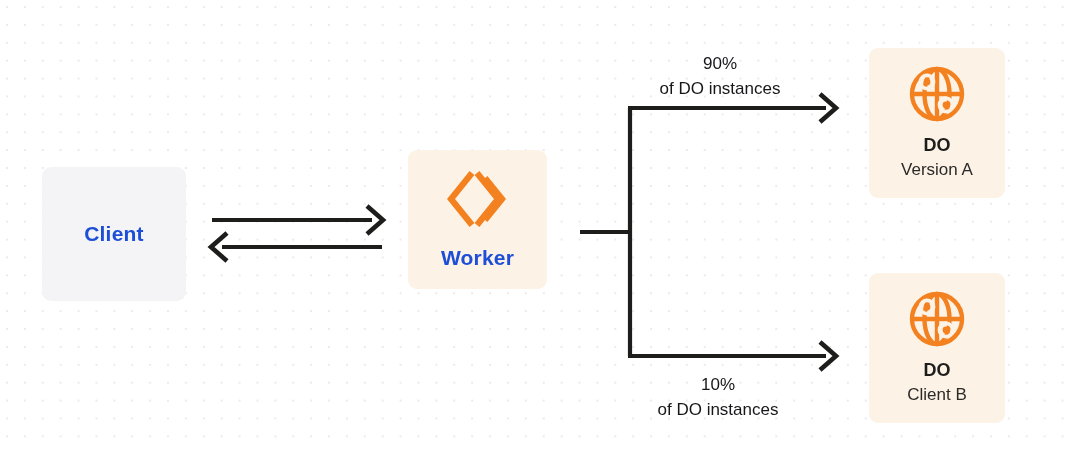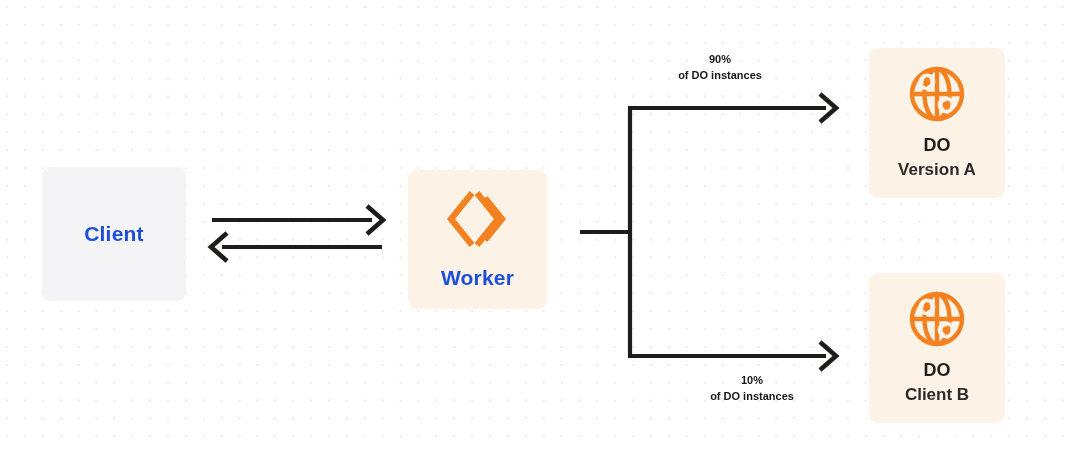--- a/index.html
+++ b/index.html
@@ -31,21 +31,21 @@
   }
   .node-client {
     left: 42px;
     top: 167px;
     width: 144px;
     height: 134px;
     background: #f4f4f6;
   }
   .node-worker {
     left: 408px;
-    top: 170px;
+    top: 150px;
     width: 139px;
     height: 139px;
     background: #fdf2e6;
   }
   .node-do-a {
     left: 869px;
     top: 48px;
     width: 136px;
     height: 150px;
     background: #fdf2e6;
@@ -65,42 +65,42 @@
     line-height: 1.1;
   }
   .node-title-sm {
     font-size: 18px;
     font-weight: bold;
     color: #1d1d1b;
     line-height: 1.1;
   }
   .node-sub {
     font-size: 17px;
-    font-weight: bold;
+    font-weight: normal;
     color: #2b2b29;
     line-height: 1.25;
     margin-top: 3px;
   }
   .icon-wrap {
     display: block;
     line-height: 0;
   }
   .worker-icon-wrap { margin-bottom: 18px; }
   .do-icon-wrap { margin-bottom: 13px; }
 
   
   .conn {
     position: absolute;
     overflow: visible;
   }
   .edge-label {
     position: absolute;
     text-align: center;
-    font-size: 11px;
-    font-weight: bold;
+    font-size: 17px;
+    font-weight: normal;
     color: #17171a;
     line-height: 1.45;
     white-space: nowrap;
   }
 </style>
 </head>
 <body>
 
 <div id="canvas">
 
@@ -130,21 +130,21 @@
       <line x1="628" y1="356" x2="826" y2="356" stroke="#1d1d1b" stroke-width="4.2" stroke-linecap="butt"></line>
       <polyline points="820,342 836,356 820,370" fill="none" stroke="#1d1d1b" stroke-width="4.6" stroke-linejoin="miter" stroke-linecap="butt"></polyline>
     </g>
   </svg>
 
   <div class="edge-label" style="left:630px; top:52px; width:180px;">
     <div>90%</div>
     <div>of DO instances</div>
   </div>
 
-  <div class="edge-label" style="left:662px; top:373px; width:180px;">
+  <div class="edge-label" style="left:628px; top:373px; width:180px;">
     <div>10%</div>
     <div>of DO instances</div>
   </div>
 
   <div class="node node-client">
     <div class="node-title">Client</div>
   </div>
 
   <div class="node node-worker">
     <span class="icon-wrap worker-icon-wrap">

